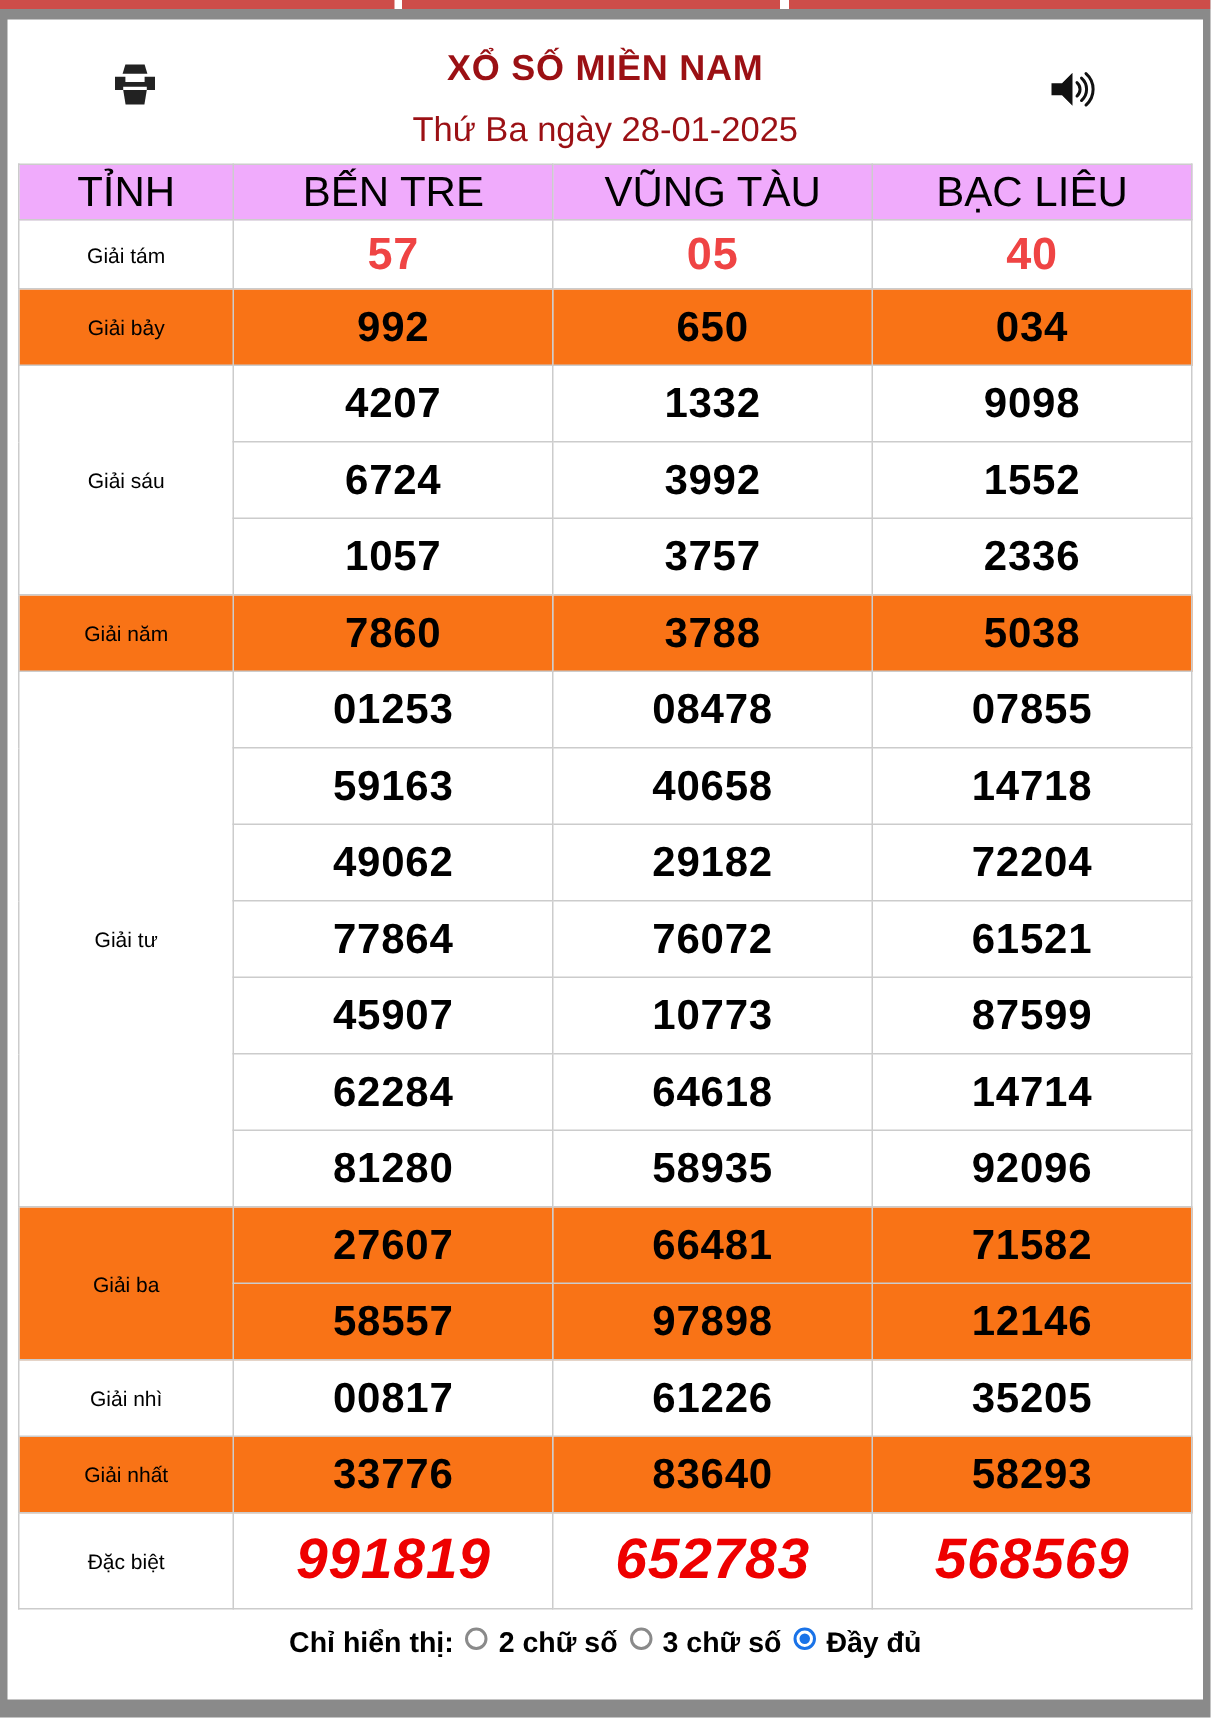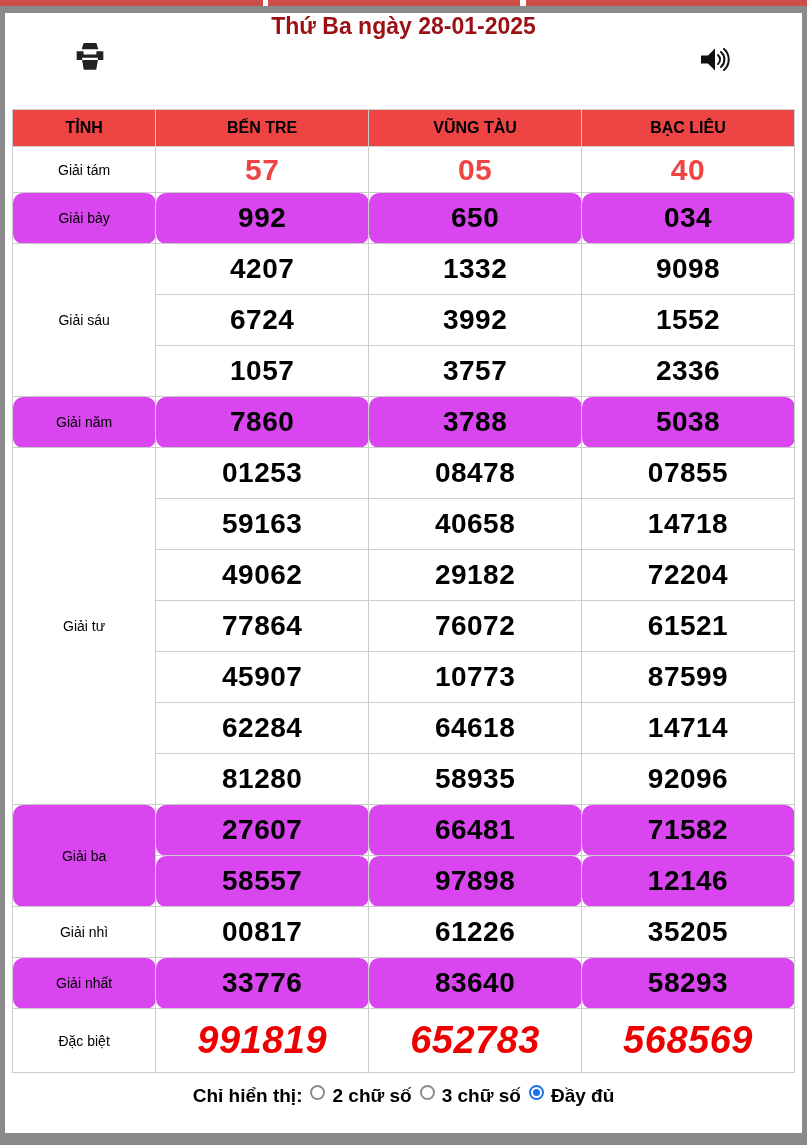--- a/index.html
+++ b/index.html
@@ -21,42 +21,42 @@
     height:1120px;
   }
 
   
   .page-header { position:relative; height:96px; }
   .title {
     padding-top:19px; text-align:center;
     font-size:24px; font-weight:700; color:#9b1014; letter-spacing:.5px;
   }
   .date {
-    text-align:center;
-    font-size:23px; font-weight:700; color:#9b1014;
+    margin-top:13px; text-align:center;
+    font-size:23px; font-weight:400; color:#9b1014;
   }
   .icon-btn { position:absolute; cursor:pointer; background:none; border:none; padding:0; }
   .print-btn { left:68px; top:28px; }
   .sound-btn { right:70px; top:33px; }
 
   
   .table-wrap { padding:0 7px; }
   table.results { width:100%; border-collapse:collapse; table-layout:fixed; }
   .results col.c-label { width:18.3%; }
   .results col.c-val { width:27.2%; }
   .results th, .results td {
     border:1px solid #cccccc; text-align:center; vertical-align:middle; padding:0;
   }
   .results thead th {
-    background:#ef4444; height:37px;
-    font-size:16px; font-weight:700; color:#000;
+    background:#f0abfc; height:37px;
+    font-size:28px; font-weight:400; color:#000;
   }
   .label-cell { font-size:14px; font-weight:400; color:#000; background:#fff; }
   .num-cell { font-size:28px; font-weight:700; color:#000; height:51px; background:#fff; letter-spacing:.5px; }
-  tr.shaded .num-cell, tr.shaded .label-cell { background:#d946ef;border-radius:10px; }
+  tr.shaded .num-cell, tr.shaded .label-cell { background:#f97316; }
   tr.g8 .num-cell { color:#ef4444; font-size:30px; height:46px; }
   tr.db .num-cell { color:#ee0000; font-size:38px; height:64px;font-style:italic; }
 
   
   .footer {
     height:46px; display:flex; align-items:center; justify-content:center;
     font-size:19px; font-weight:700; color:#000;
   }
   .footer .prompt { font-weight:700; }
   .opt { display:inline-flex; align-items:flex-start; margin-left:8px; cursor:pointer; }
@@ -87,20 +87,21 @@
   <div class="page-header">
     <button class="icon-btn print-btn" title="">
       <span>
         <svg width="34" height="32" viewBox="0 0 24 24">
           <path fill="#222" d="M7.2 1.5h9.6l1.4 4.6H5.8z"></path>
           <path fill="#222" d="M2 7.6h5.2v2.6h9.6V7.6H22v6.6h-4.1v-1.6H6.1v1.6H2z"></path>
           <path fill="#222" d="M6.1 14.2h11.8l-1.2 7.3H7.3z"></path>
         </svg>
       </span>
     </button>
+    <div class="title">XỔ SỐ MIỀN NAM</div>
     <div class="date">Thứ Ba ngày 28-01-2025</div>
     <button class="icon-btn sound-btn" title="">
       <span>
         <svg width="32" height="27" viewBox="0 0 32 27">
           <polygon points="1,9.5 8,9.5 15,2.5 15,24.5 8,17.5 1,17.5" fill="#111"></polygon>
           <path d="M18 9 a6 6 0 0 1 0 9" stroke="#111" stroke-width="2" fill="none" stroke-linecap="round"></path>
           <path d="M21 6 a10 10 0 0 1 0 15" stroke="#111" stroke-width="2" fill="none" stroke-linecap="round"></path>
           <path d="M24 3 a14 14 0 0 1 0 21" stroke="#111" stroke-width="2" fill="none" stroke-linecap="round"></path>
         </svg>
       </span>

